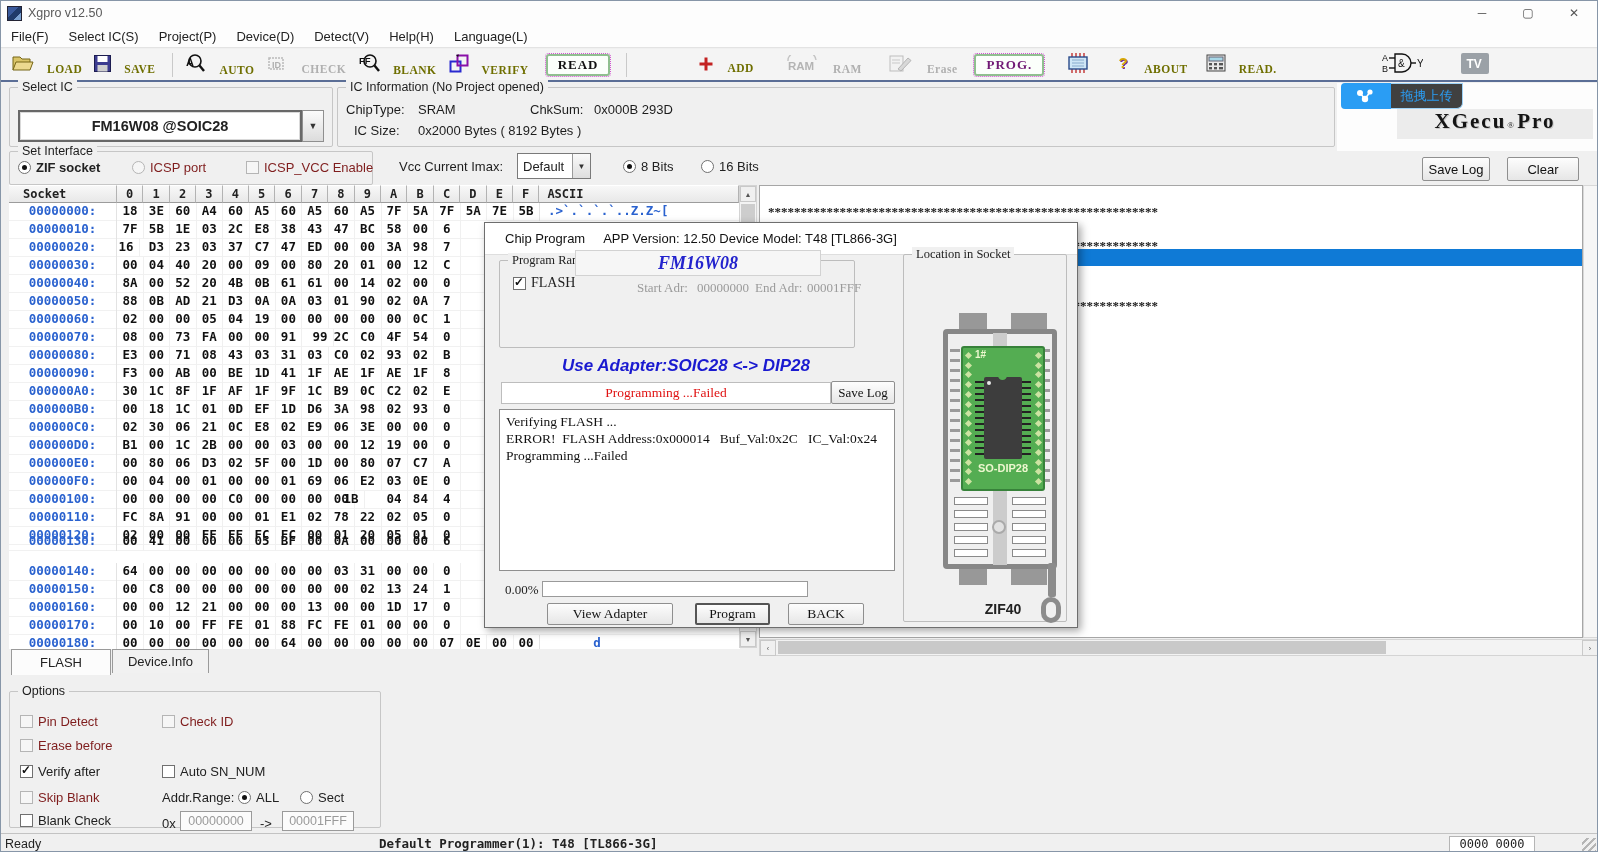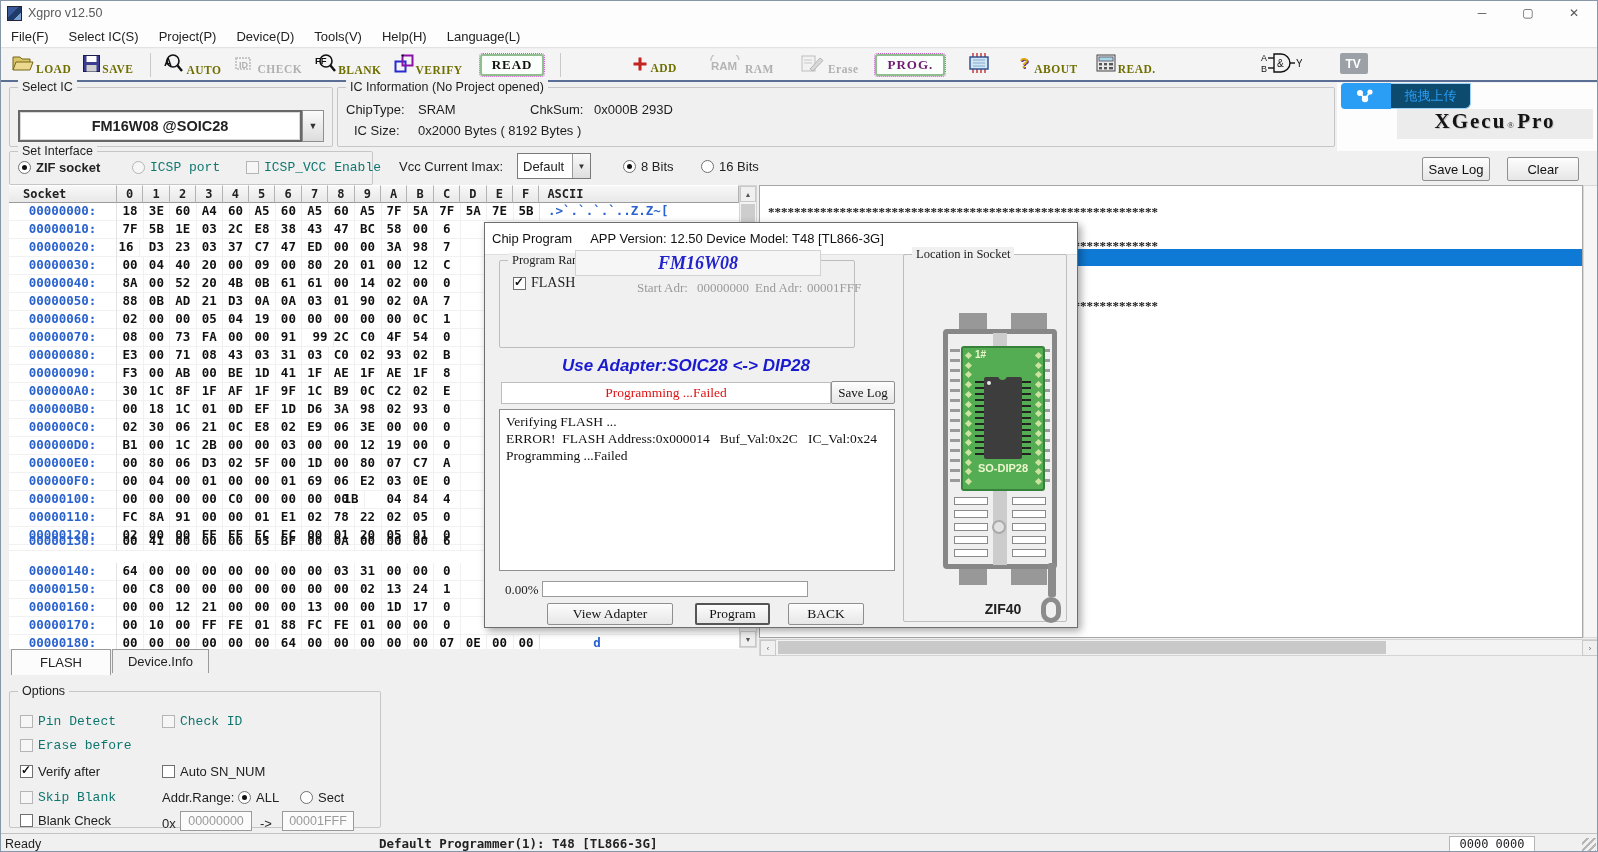--- a/index.html
+++ b/index.html
@@ -15,21 +15,21 @@
   .app-icon { width:15px; height:15px; margin:0 6px 0 6px; background:
     linear-gradient(135deg,#3a5a9c 0 40%,#203a6a 40% 70%,#7aa0d0 70%); border:1px solid #223; }
   .win-title { color:#5a5a5a; font-size:12.5px; }
   .win-controls { margin-left:auto; display:flex; height:100%; }
   .win-btn { width:46px; display:flex; align-items:center; justify-content:center; color:#555; font-size:12px; }
   .menubar { position:absolute; left:0; top:24px; right:0; height:23px; background:#fdfdfd; display:flex; align-items:center; border-bottom:1px solid #e3e3e3;}
   .menu-item { padding:3px 10px; color:#222; font-size:13px; }
   .toolbar { position:absolute; left:0; top:48px; right:0; height:33px; background:#f4f4f4;
     border-bottom:2px solid #5b6e96; display:flex; align-items:center; padding-left:8px; }
   .tool-item { display:flex; align-items:flex-end; margin-right:6px; padding:1px 3px; }
-  .tool-label { font-family:"Liberation Serif", serif; font-size:11.5px; font-weight:bold; color:#6f6f00; margin-left:2px; letter-spacing:.5px;}
+  .tool-label { font-family:"Liberation Serif", serif; font-size:11.5px; font-weight:bold; color:#6f6f00; margin-left:13px; letter-spacing:.5px;}
   .tool-item.disabled .tool-label { color:#b0b0b0; }
   .tool-sep { width:1px; height:24px; background:#c9c9c9; margin:0 8px; }
   .tool-special { font-family:"Liberation Serif", serif; font-weight:bold; font-size:13px; letter-spacing:1px;
     border:2px solid #8fbf8f; outline:1px dotted #d255d2; background:#fbfffb; border-radius:3px;
     padding:1px 10px; margin:0 8px; color:#111; }
   .tool-special.red { color:#701a75; }
   
   .group { position:absolute; border:1px solid #c6c6c6; border-radius:2px; }
   .glabel { position:absolute; top:-8px; left:8px; background:#f0f0f0; padding:0 4px; font-size:12.5px; color:#1d1d1d; white-space:nowrap;}
   
@@ -40,21 +40,21 @@
     border:1px solid #8f8f8f; display:flex; align-items:center; justify-content:center; font-size:9px; color:#333;}
   .info-label { position:absolute; color:#1d1d1d; }
   .btn { position:absolute; background:linear-gradient(#fdfdfd,#e6e6e6); border:1px solid #8f8f8f; border-radius:2px;
     display:flex; align-items:center; justify-content:center; font-size:13px; color:#111; }
   
   .check, .radio { display:inline-flex; align-items:center; gap:5px; white-space:nowrap; }
   .cbox { width:13px; height:13px; background:#fff; border:1px solid #707070; position:relative; flex:none;}
   .cbox.checked::after { content:"✓"; position:absolute; left:0px; top:-3px; font-size:12px; font-weight:bold; color:#111;}
   .rdot { width:13px; height:13px; border:1px solid #707070; border-radius:50%; background:#fff; position:relative; flex:none;}
   .rdot.on::after { content:""; position:absolute; left:3px; top:3px; width:5px; height:5px; border-radius:50%; background:#111; }
-  .dis { color:#0f766e;font-family:Liberation Mono, monospace; }
+  .dis { color:#7f1d1d; }
   .dis .cbox, .dis .rdot { border-color:#b5b5b5; background:#f6f6f6; }
   
   .hex-header { position:absolute; left:8px; top:184px; width:731px; height:18px; }
   .hex-hcell { position:absolute; top:0; height:18px; background:linear-gradient(#f8f8f8,#e8e8e8);
     border-right:1px solid #b3b3b3; border-bottom:1px solid #9c9c9c; border-top:1px solid #fff;
     font-family:"DejaVu Sans Mono", monospace; font-size:12px; font-weight:bold; color:#222;
     display:flex; align-items:center; justify-content:center;}
   .hex-body { position:absolute; left:8px; top:202px; width:731px; height:446px; background:#fff; overflow:hidden; }
   .hex-row { position:absolute; left:0; width:731px; height:18px; border-bottom:1px solid #f1f1f1;}
   .hex-addr { position:absolute; left:0; top:0; width:108px; height:18px; text-align:center;
@@ -72,34 +72,34 @@
   .hthumb { position:absolute; left:18px; top:1px; width:608px; height:13px; background:#c9c9c9;}
   .rvscroll { position:absolute; left:1582px; top:184px; width:16px; height:453px; background:#f6f6f6; border:1px solid #d8d8d8;}
   
   .log-panel { position:absolute; left:758px; top:184px; width:824px; height:453px; background:#fff; border:1px solid #a6a6a6; overflow:hidden;}
   .log-line { position:absolute; left:8px; font-family:"Liberation Serif", serif; font-size:13px; font-weight:bold; color:#1a1a1a; white-space:pre;}
   .log-line.sel { left:0; right:0; height:17px; background:#0f7ad6; }
   
   .brand-area { position:absolute; left:1336px; top:82px; width:262px; height:68px; background:#fdfdfd; }
   .upload-badge { position:absolute; left:4px; top:0; height:26px; display:flex; }
   .upload-ic { width:50px; background:#2a9df4; border-radius:4px 0 0 4px; display:flex; align-items:center; justify-content:center;}
-  .upload-txt { width:80px; background:#0c4a6e; border:1px solid #9ed2f7; border-left:none; border-radius:0 0 6px 0;
+  .upload-txt { width:72px; background:#404040; border:1px solid #9ed2f7; border-left:none; border-radius:0 0 6px 0;
     color:#2a9df4; display:flex; align-items:center; justify-content:center; font-size:13px;}
   .logo-panel { position:absolute; left:60px; top:26px; width:196px; height:30px; background:#ececec;
     display:flex; align-items:baseline; justify-content:center; font-family:"Liberation Serif", serif; color:#141414;}
   .logo-main { font-size:21px; font-weight:bold; letter-spacing:2px; text-shadow:1px 1px 0 #c9c9c9;}
   .logo-reg { font-size:9px; margin:0 3px 0 1px; }
   .logo-pro { font-size:21px; font-weight:bold; letter-spacing:2px; text-shadow:1px 1px 0 #c9c9c9;}
   
   .tab { position:absolute; display:flex; align-items:center; justify-content:center; border:1px solid #9a9a9a; border-bottom:none; }
   
   .dialog { position:absolute; left:483px; top:221px; width:594px; height:406px; background:#f0f0f0;
     border:1px solid #6e6e6e; box-shadow:3px 3px 8px rgba(0,0,0,.35); z-index:50; }
   .dlg-title { position:absolute; left:0; top:0; right:0; height:32px; background:#fff; border-bottom:1px solid #dedede;
-    display:flex; align-items:center; padding-left:7px; font-size:13px; color:#111; gap:18px;}
+    display:flex; align-items:center; padding-left:20px; font-size:13px; color:#111; gap:18px;}
   .dlg-banner { position:absolute; left:90px; top:27px; width:246px; height:26px; background:#f6f6f6; border:1px solid #d2d2d2;
     display:flex; align-items:center; justify-content:center; font-family:"Liberation Serif", serif;
     font-size:18px; font-weight:bold; font-style:italic; color:#2323cd; z-index:2;}
   .serif { font-family:"Liberation Serif", serif; }
   .gray { color:#9a9a9a; }
   .adapter-note { position:absolute; left:8px; top:133px; width:386px; text-align:center;
     font-size:17px; font-weight:bold; font-style:italic; color:#1a1ad0; }
   .dlg-status { position:absolute; left:16px; top:159px; width:330px; height:22px; background:#fff; border:1px solid #bdbdbd;
     display:flex; align-items:center; justify-content:center; font-family:"Liberation Serif", serif; font-size:13.5px; color:#e01212;}
   .dlg-log { position:absolute; left:14px; top:186px; width:396px; height:162px; background:#fff; border:1px solid #8f8f8f;
@@ -127,21 +127,21 @@
       <div class="win-btn">▢</div>
       <div class="win-btn">✕</div>
     </div>
   </div>
 
   <div class="menubar" id="menubar">
       <span class="menu-item">File(F)</span>
       <span class="menu-item">Select IC(S)</span>
       <span class="menu-item">Project(P)</span>
       <span class="menu-item">Device(D)</span>
-      <span class="menu-item">Tools(V)</span>
+      <span class="menu-item">Detect(V)</span>
       <span class="menu-item">Help(H)</span>
       <span class="menu-item">Language(L)</span>
     </div>
 
   <div class="toolbar" id="toolbar">
       <div class="tool-item">
         <span><svg width="22" height="17">
             <path d="M1 15 V2 h7 l2 2 h8 v3" fill="#d9c468" stroke="#776616"></path>
             <path d="M1 15 L4 7 h17 l-3 8 Z" fill="#ecd98f" stroke="#776616"></path>
           </svg></span>

